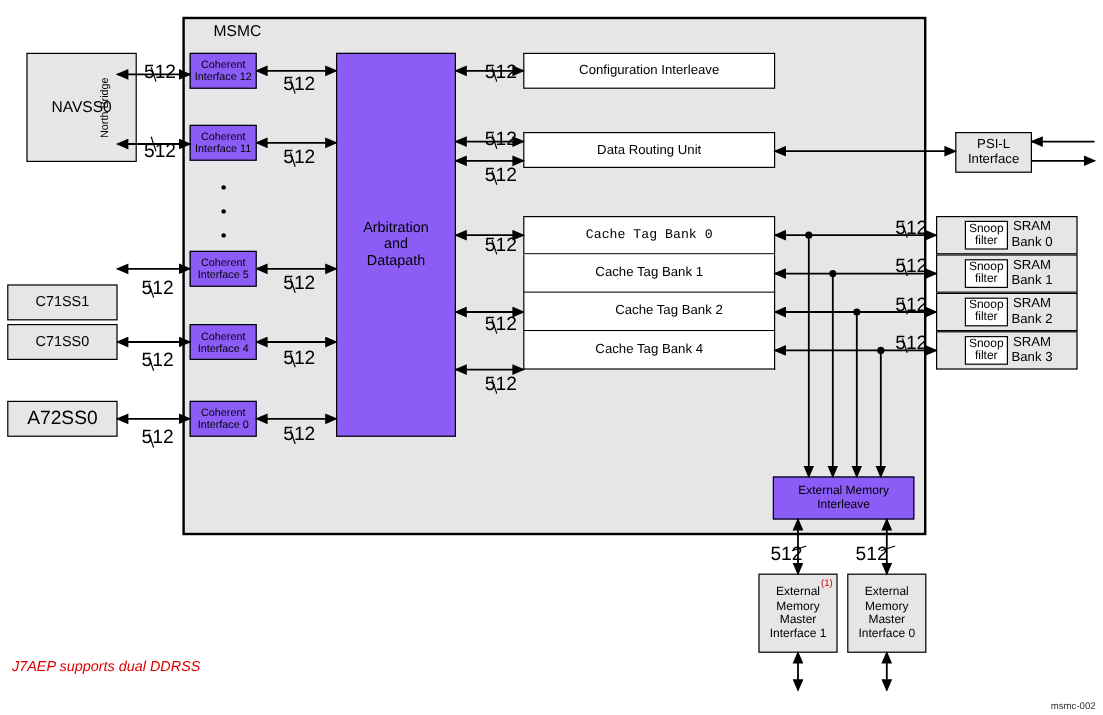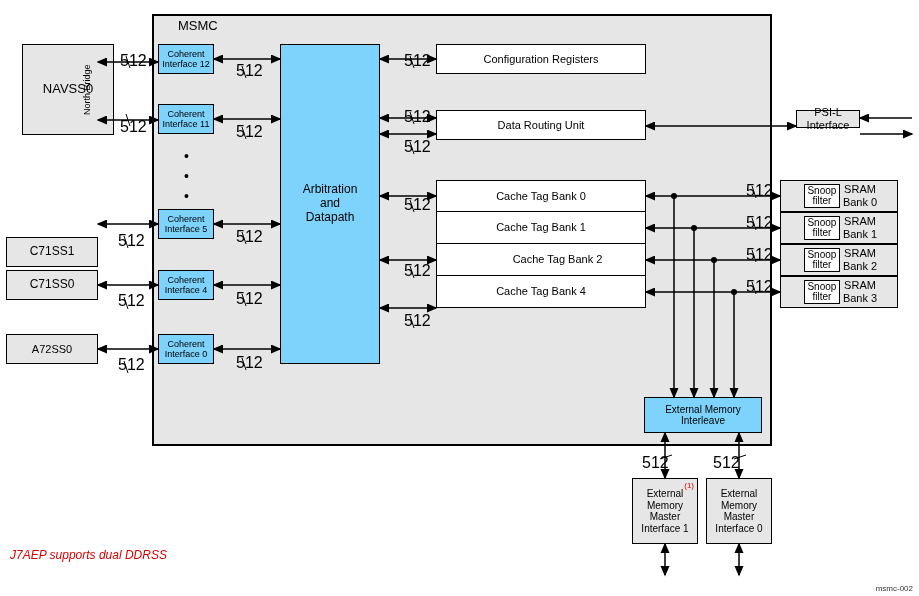--- a/index.html
+++ b/index.html
@@ -15,21 +15,21 @@
   .box {
     position: absolute;
     border: 1px solid #000;
     background: #e6e6e6;
     display: flex;
     align-items: center;
     justify-content: center;
     text-align: center;
     line-height: 1.15;
   }
-  .yellow { background: #7dd3fc; }
+  .yellow { background: #8b5cf6; }
   .white { background: #fff; }
   .msmc {
     position: absolute;
     border: 2px solid #000;
     background: #e6e6e6;
   }
   .label {
     position: absolute;
     font-size: 16px;
     text-align: center;
@@ -60,21 +60,21 @@
 </div>
 <div class="label vlabel" style="left:82px; top:50px; height:80px; font-size:9px;">North Bridge</div>
 
 <div class="box" style="left:6px; top:209px; width:92px; height:30px;margin-top:28px;">
   <span style="font-size:12px;">C71SS1</span>
 </div>
 <div class="box" style="left:6px; top:270px; width:92px; height:30px;">
   <span style="font-size:12px;">C71SS0</span>
 </div>
 <div class="box" style="left:6px; top:334px; width:92px; height:30px;">
-  <span style="font-size:11px;">A72SS0</span>
+  <span style="font-size:16px;">A72SS0</span>
 </div>
 
 <div class="box yellow" style="left:158px; top:44px; width:56px; height:30px; white-space:pre; font-size:9px;">Coherent
 Interface 12</div>
 <div class="box yellow" style="left:158px; top:104px; width:56px; height:30px; white-space:pre; font-size:9px;">Coherent
 Interface 11</div>
 <div class="box yellow" style="left:158px; top:209px; width:56px; height:30px; white-space:pre; font-size:9px;">Coherent
 Interface 5</div>
 <div class="box yellow" style="left:158px; top:270px; width:56px; height:30px; white-space:pre; font-size:9px;">Coherent
 Interface 4</div>
@@ -82,33 +82,33 @@
 Interface 0</div>
 
 <div class="label" style="left:184px; top:148px; font-size:14px;">•</div>
 <div class="label" style="left:184px; top:168px; font-size:14px;">•</div>
 <div class="label" style="left:184px; top:188px; font-size:14px;">•</div>
 
 <div class="box yellow" style="left:280px; top:44px; width:100px; height:320px; white-space:pre; font-size:12px;">Arbitration
 and
 Datapath</div>
 
-<div class="box white" style="left:436px; top:44px; width:210px; height:30px;">Configuration Registers</div>
+<div class="box white" style="left:436px; top:44px; width:210px; height:30px;">Configuration Interleave</div>
 
 <div class="box white" style="left:436px; top:110px; width:210px; height:30px;">Data Routing Unit</div>
 
-<div class="box white" style="left:436px; top:180px; width:210px; height:32px;">Cache Tag Bank 0</div>
+<div class="box white" style="left:436px; top:180px; width:210px; height:32px;font-family:Liberation Mono, monospace;">Cache Tag Bank 0</div>
 <div class="box white" style="left:436px; top:212px; width:210px; height:32px; border-top:none;">Cache Tag Bank 1</div>
 <div class="box white" style="left:436px; top:244px; width:210px; height:32px; border-top:none;padding-left:33px;">Cache Tag Bank 2</div>
 <div class="box white" style="left:436px; top:276px; width:210px; height:32px; border-top:none;">Cache Tag Bank 4</div>
 
 <div class="box yellow" style="left:644px; top:397px; width:118px; height:36px; white-space:pre; font-size:10px;">External Memory
 Interleave</div>
 
-<div class="box" style="left:796px; top:110px; width:64px; height:18px; white-space:pre;">PSI-L
+<div class="box" style="left:796px; top:110px; width:64px; height:34px; white-space:pre;">PSI-L
 Interface</div>
 
 <div class="box" style="left:780px; top:180px; width:118px; height:32px; padding:0;">
   <div class="box white snoop" style="position:relative; left:3px; width:36px; height:24px; margin:0; white-space:pre; width:36px;">Snoop
 filter</div>
   <div class="sram-label" style="white-space:pre; margin-left:6px;">SRAM
 Bank 0</div>
 </div>
 <div class="box" style="left:780px; top:212px; width:118px; height:32px; padding:0;">
   <div class="box white snoop" style="position:relative; left:3px; width:36px; height:24px; white-space:pre;">Snoop

